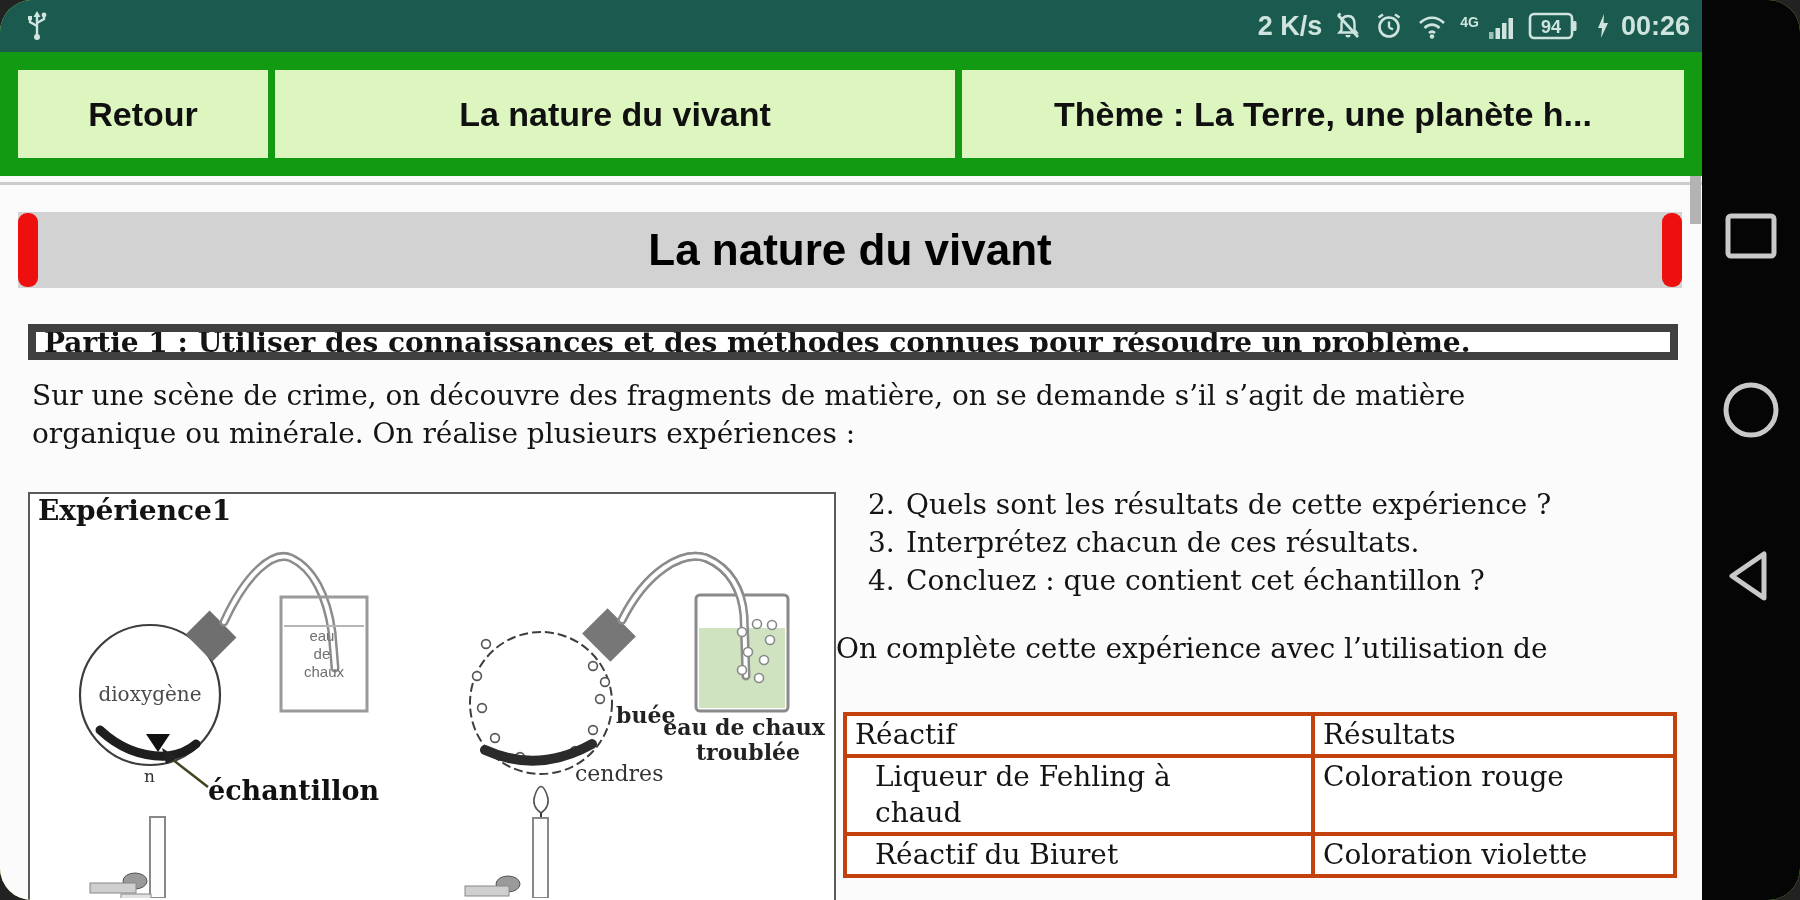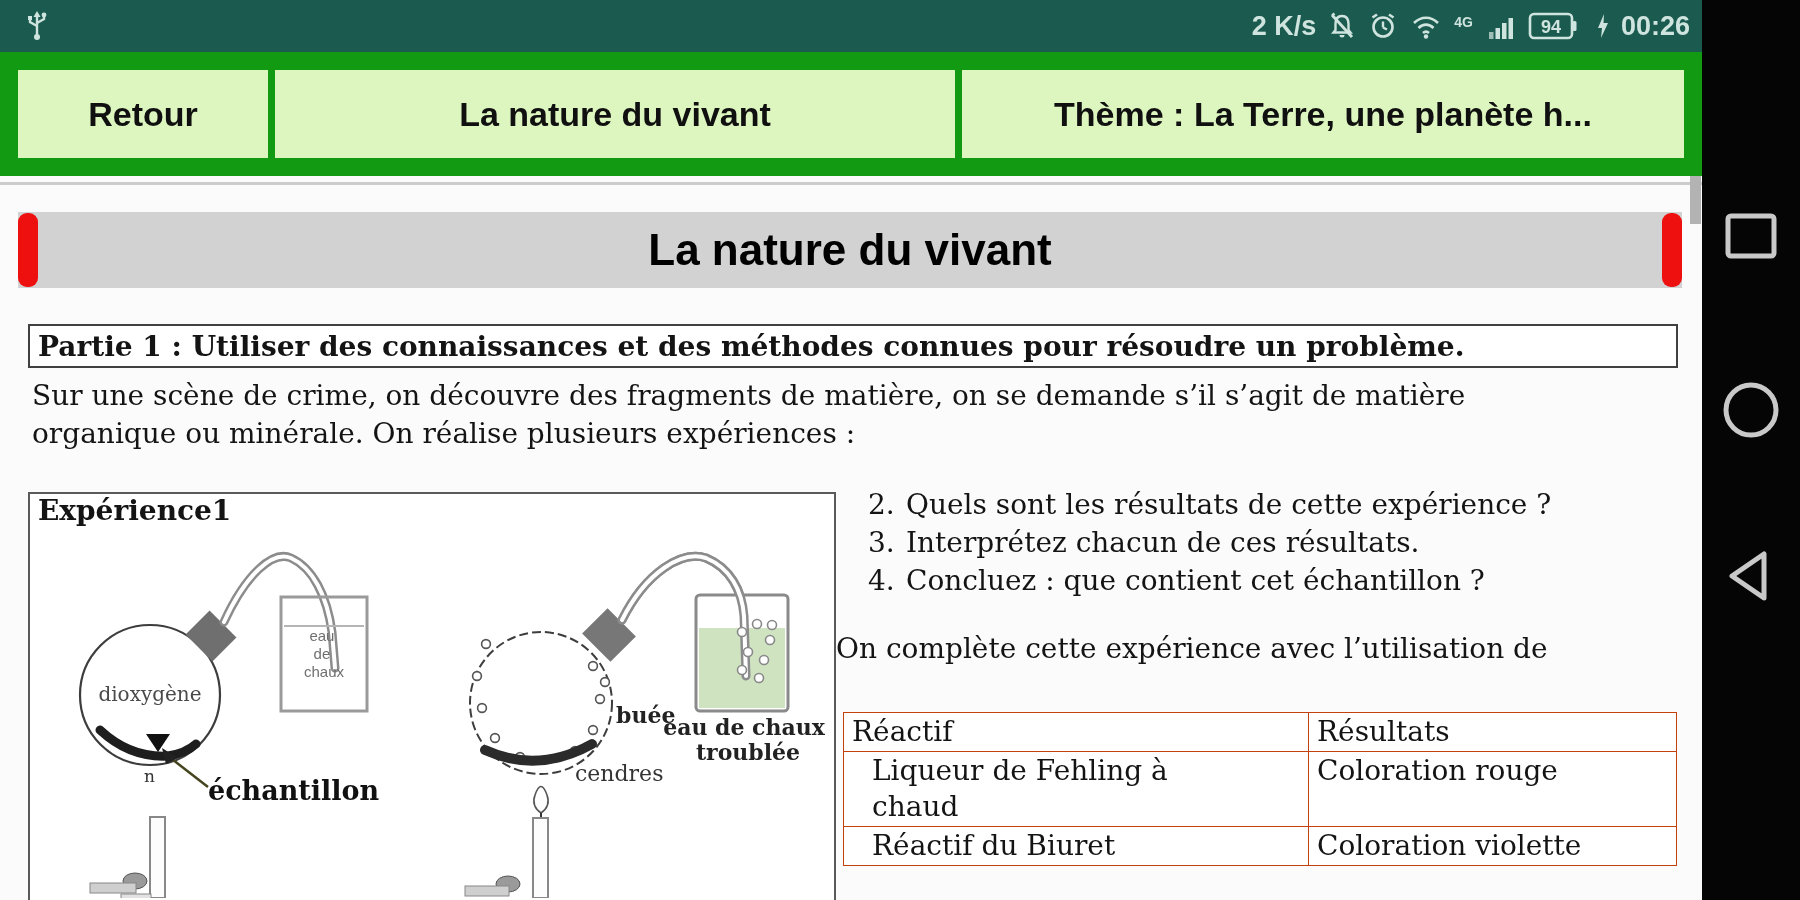--- a/index.html
+++ b/index.html
@@ -1,64 +1,64 @@
 <!DOCTYPE html>
 <html><head>
 <meta charset="utf-8">
 <style>
   html,body{margin:0;padding:0;background:#222;}
   .screen{position:relative;width:1800px;height:900px;background:#bef264;overflow:hidden;
-          font-family:"Liberation Sans",sans-serif;}
+          font-family:"Liberation Sans",sans-serif;border-radius:32px;}
   
   .status-bar{position:absolute;left:0;top:0;width:1702px;height:52px;background:#1b5b4f;
               display:flex;align-items:center;color:#cfe4de;}
   .sb-left{position:absolute;left:26px;top:10px;}
   .sb-right{position:absolute;right:12px;top:0;height:52px;display:flex;align-items:center;gap:11px;
             font-size:27px;font-weight:bold;color:#cfe4de;}
   .sb-ico{display:block;}
-  .sig-wrap{display:flex;align-items:flex-end;gap:14px;}
+  .sig-wrap{display:flex;align-items:flex-end;gap:8px;}
   .sig-4g{font-size:14px;font-weight:bold;line-height:14px;margin-bottom:12px;}
   .batt-wrap{display:flex;align-items:center;gap:16px;}
   
   .nav-bar{position:absolute;left:0;top:52px;width:1702px;height:124px;background:#129a12;
            display:flex;gap:7px;padding:18px;box-sizing:border-box;}
   .nav-btn{background:#ddf6bf;display:flex;align-items:center;justify-content:center;
            font-size:34px;font-weight:bold;color:#101010;white-space:nowrap;overflow:hidden;}
   .nav-btn.b1{flex:0 0 250px;}
   .nav-btn.b2{flex:0 0 680px;}
   .nav-btn.b3{flex:1 1 auto;}
   
   .app-body{position:absolute;left:0;top:176px;width:1702px;height:724px;background:#fbfbfb;
             font-family:"DejaVu Serif","Liberation Serif",serif;color:#141414;overflow:hidden;}
   .shadow-line{position:absolute;left:0;top:6px;width:100%;height:3px;background:#cccccc;}
   .title-bar{position:absolute;left:18px;top:36px;width:1664px;height:76px;background:#d2d2d2;
              display:flex;align-items:center;justify-content:center;}
   .title-bar .cap{position:absolute;top:1px;width:20px;height:74px;background:#ee0f0f;border-radius:9px;}
   .cap.l{left:0;} .cap.r{right:0;}
   .doc-title{font-family:"Liberation Sans",sans-serif;font-size:44px;font-weight:bold;color:#000;}
   .scroll-thumb{position:absolute;left:1690px;top:0px;width:11px;height:48px;background:#b3b3b3;}
-  .part1-box{position:absolute;left:28px;top:148px;width:1650px;height:44px;border:2px solid #404040;
+  .part1-box{position:absolute;left:28px;top:148px;width:1650px;height:36px;border:8px solid #404040;
              background:#fff;display:flex;align-items:center;box-sizing:border-box;
              font-size:28px;font-weight:bold;padding-left:8px;white-space:nowrap;overflow:hidden;}
   .tline{position:absolute;left:32px;font-size:28px;line-height:36px;white-space:nowrap;}
   .l1{top:202px;} .l2{top:240px;} .l3{top:278px;}
   
   .diagram-box{position:absolute;left:28px;top:316px;width:808px;height:410px;
                border:2px solid #5a5a5a;border-bottom:none;background:#fff;box-sizing:border-box;}
   .exp-title{position:absolute;left:8px;top:0px;font-size:28px;font-weight:bold;}
   
   .q-list{position:absolute;left:868px;top:310px;width:820px;}
   .q-row{display:flex;font-size:28px;line-height:38px;}
   .q-num{width:38px;flex:0 0 38px;}
   .q-text{flex:1;}
   .comp{position:absolute;left:836px;font-size:28px;line-height:38px;white-space:nowrap;}
   .c1{top:454px;} .c2{top:492px;}
   .exp2-table{position:absolute;left:843px;top:536px;width:834px;border-collapse:collapse;
               font-size:28px;background:#fff;}
-  .exp2-table td{border:1px solid #c2410c;padding:1px 8px;vertical-align:top;line-height:36px;}
+  .exp2-table td{border:4px solid #c2410c;padding:1px 8px;vertical-align:top;line-height:36px;}
   .exp2-table td.colA{width:448px;}
   .exp2-table td.colA .wrapcell{display:inline-block;max-width:340px;margin-left:20px;}
   
   .and-nav{position:absolute;left:1702px;top:0;width:98px;height:900px;background:#050505;}
   .and-btn{position:absolute;left:0;width:98px;height:100px;display:flex;align-items:center;justify-content:center;}
 </style>
 </head>
 <body>
 
 <div class="screen">

